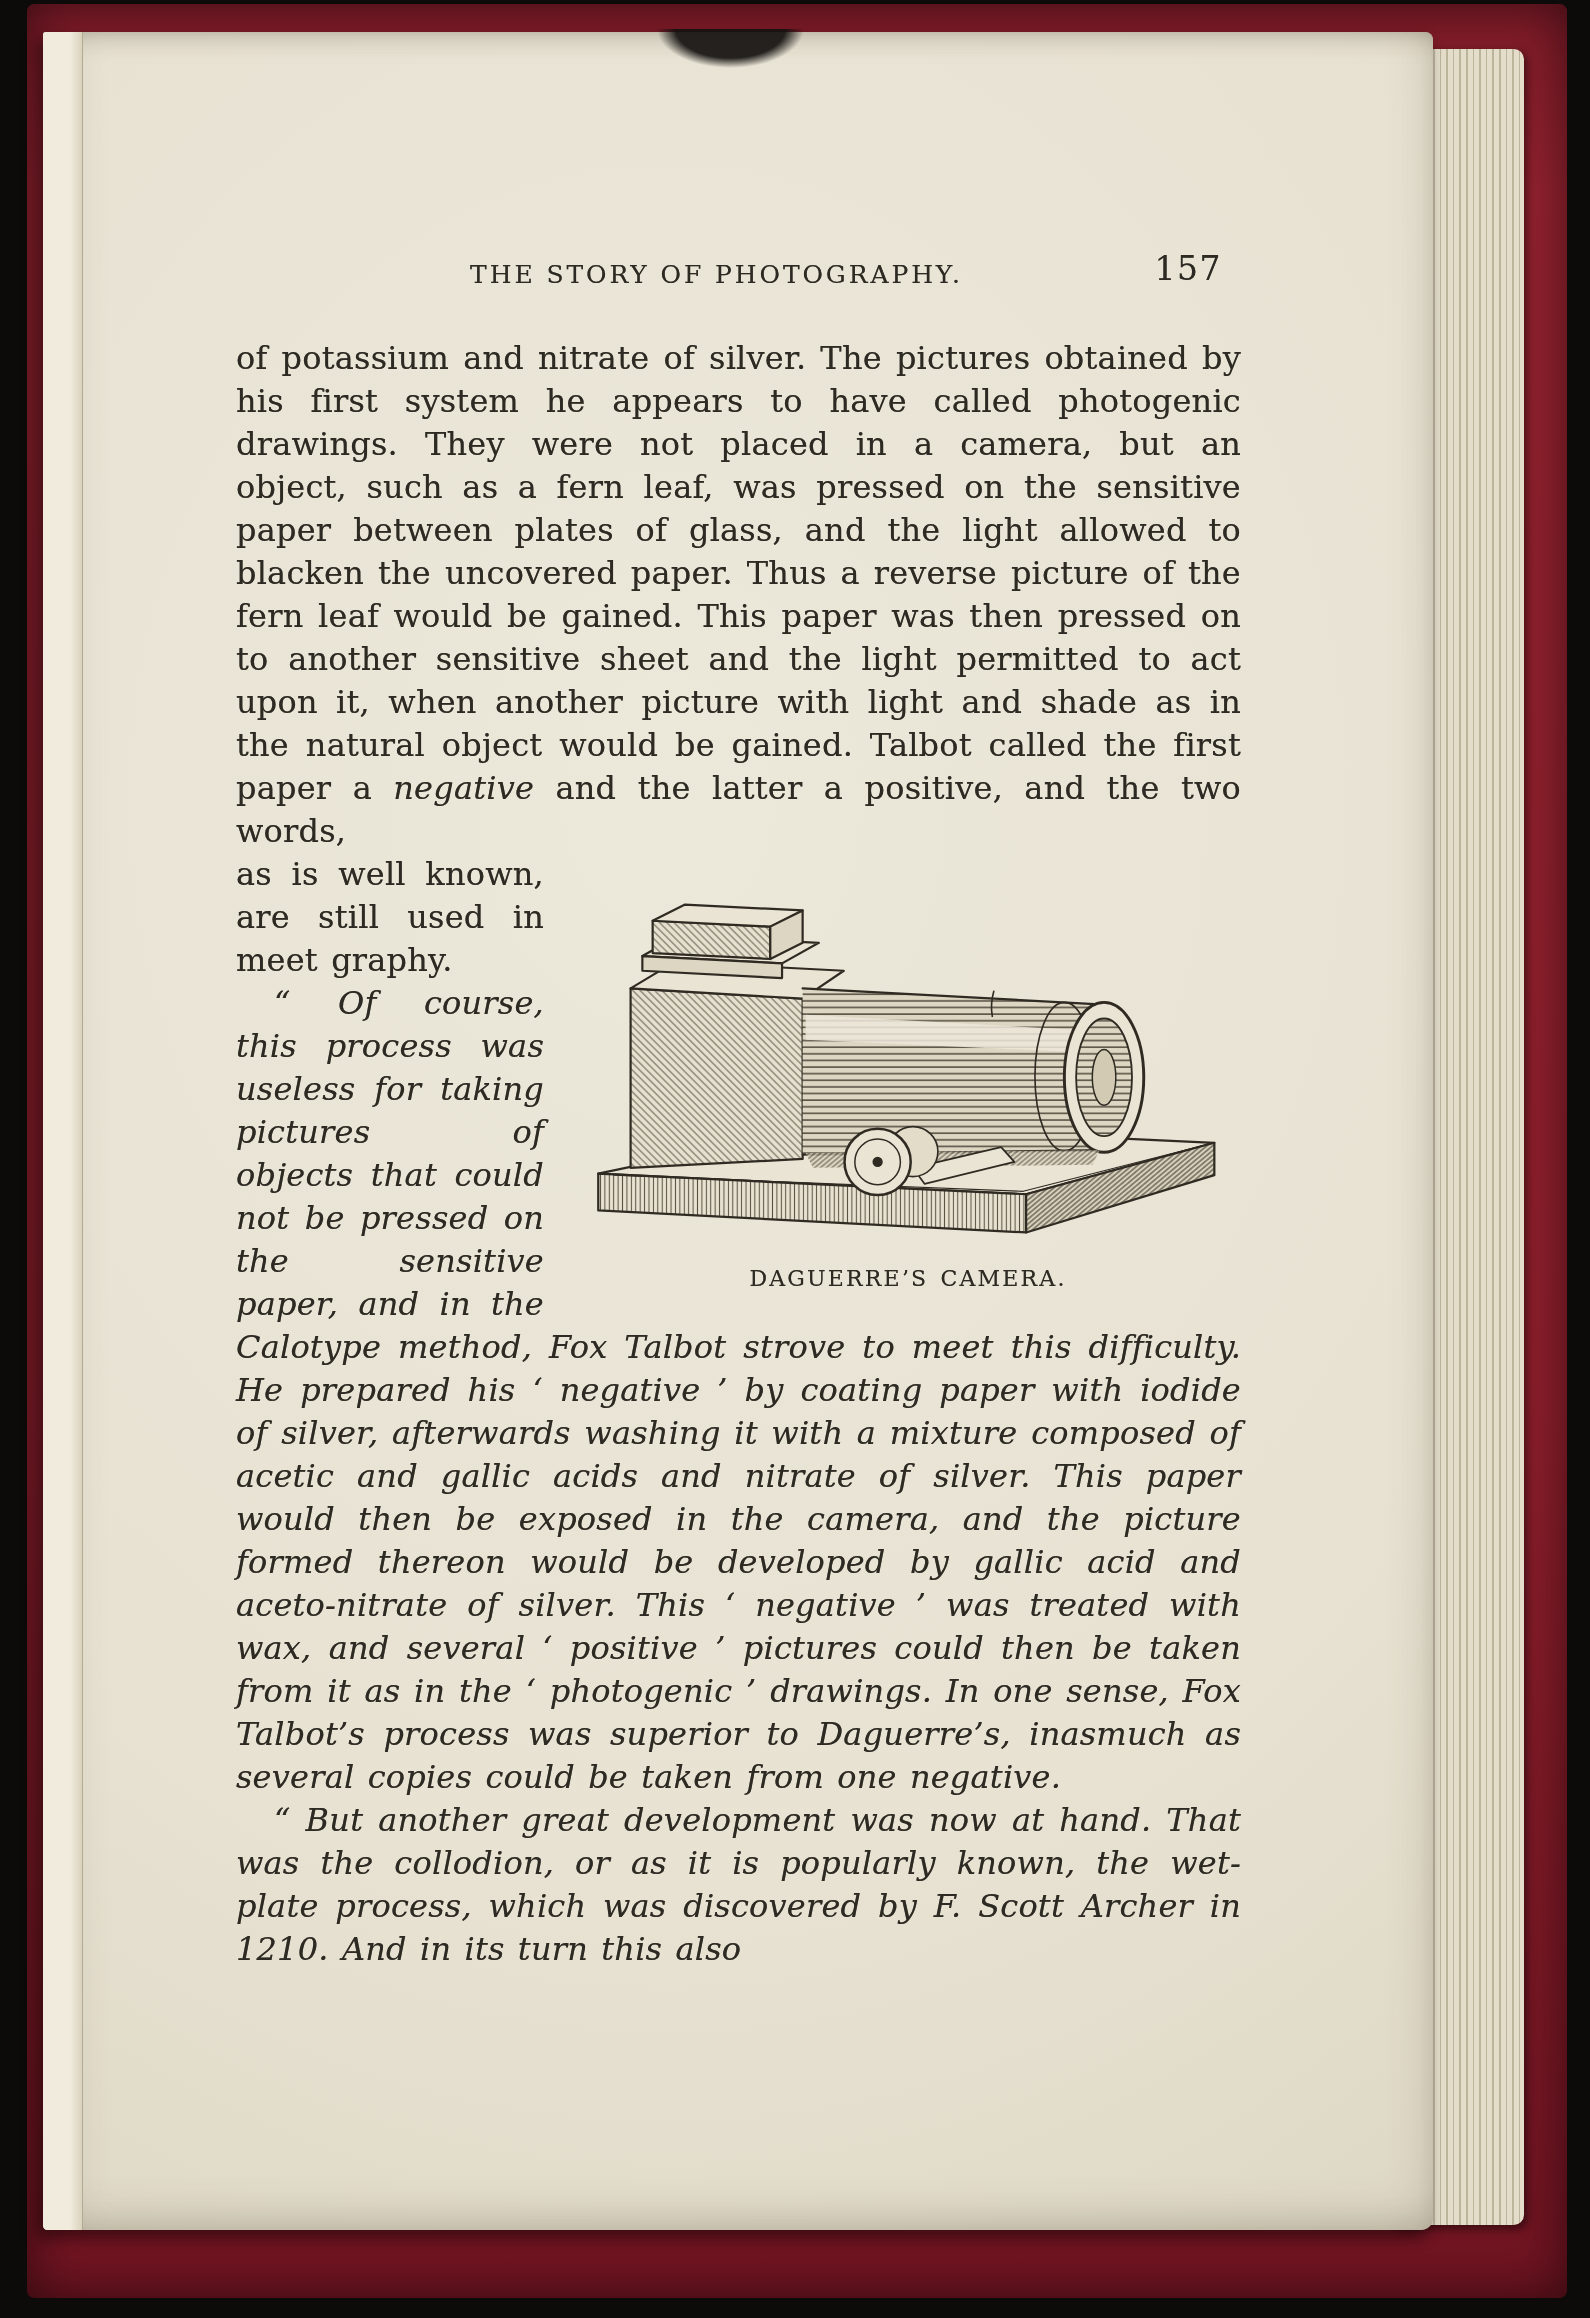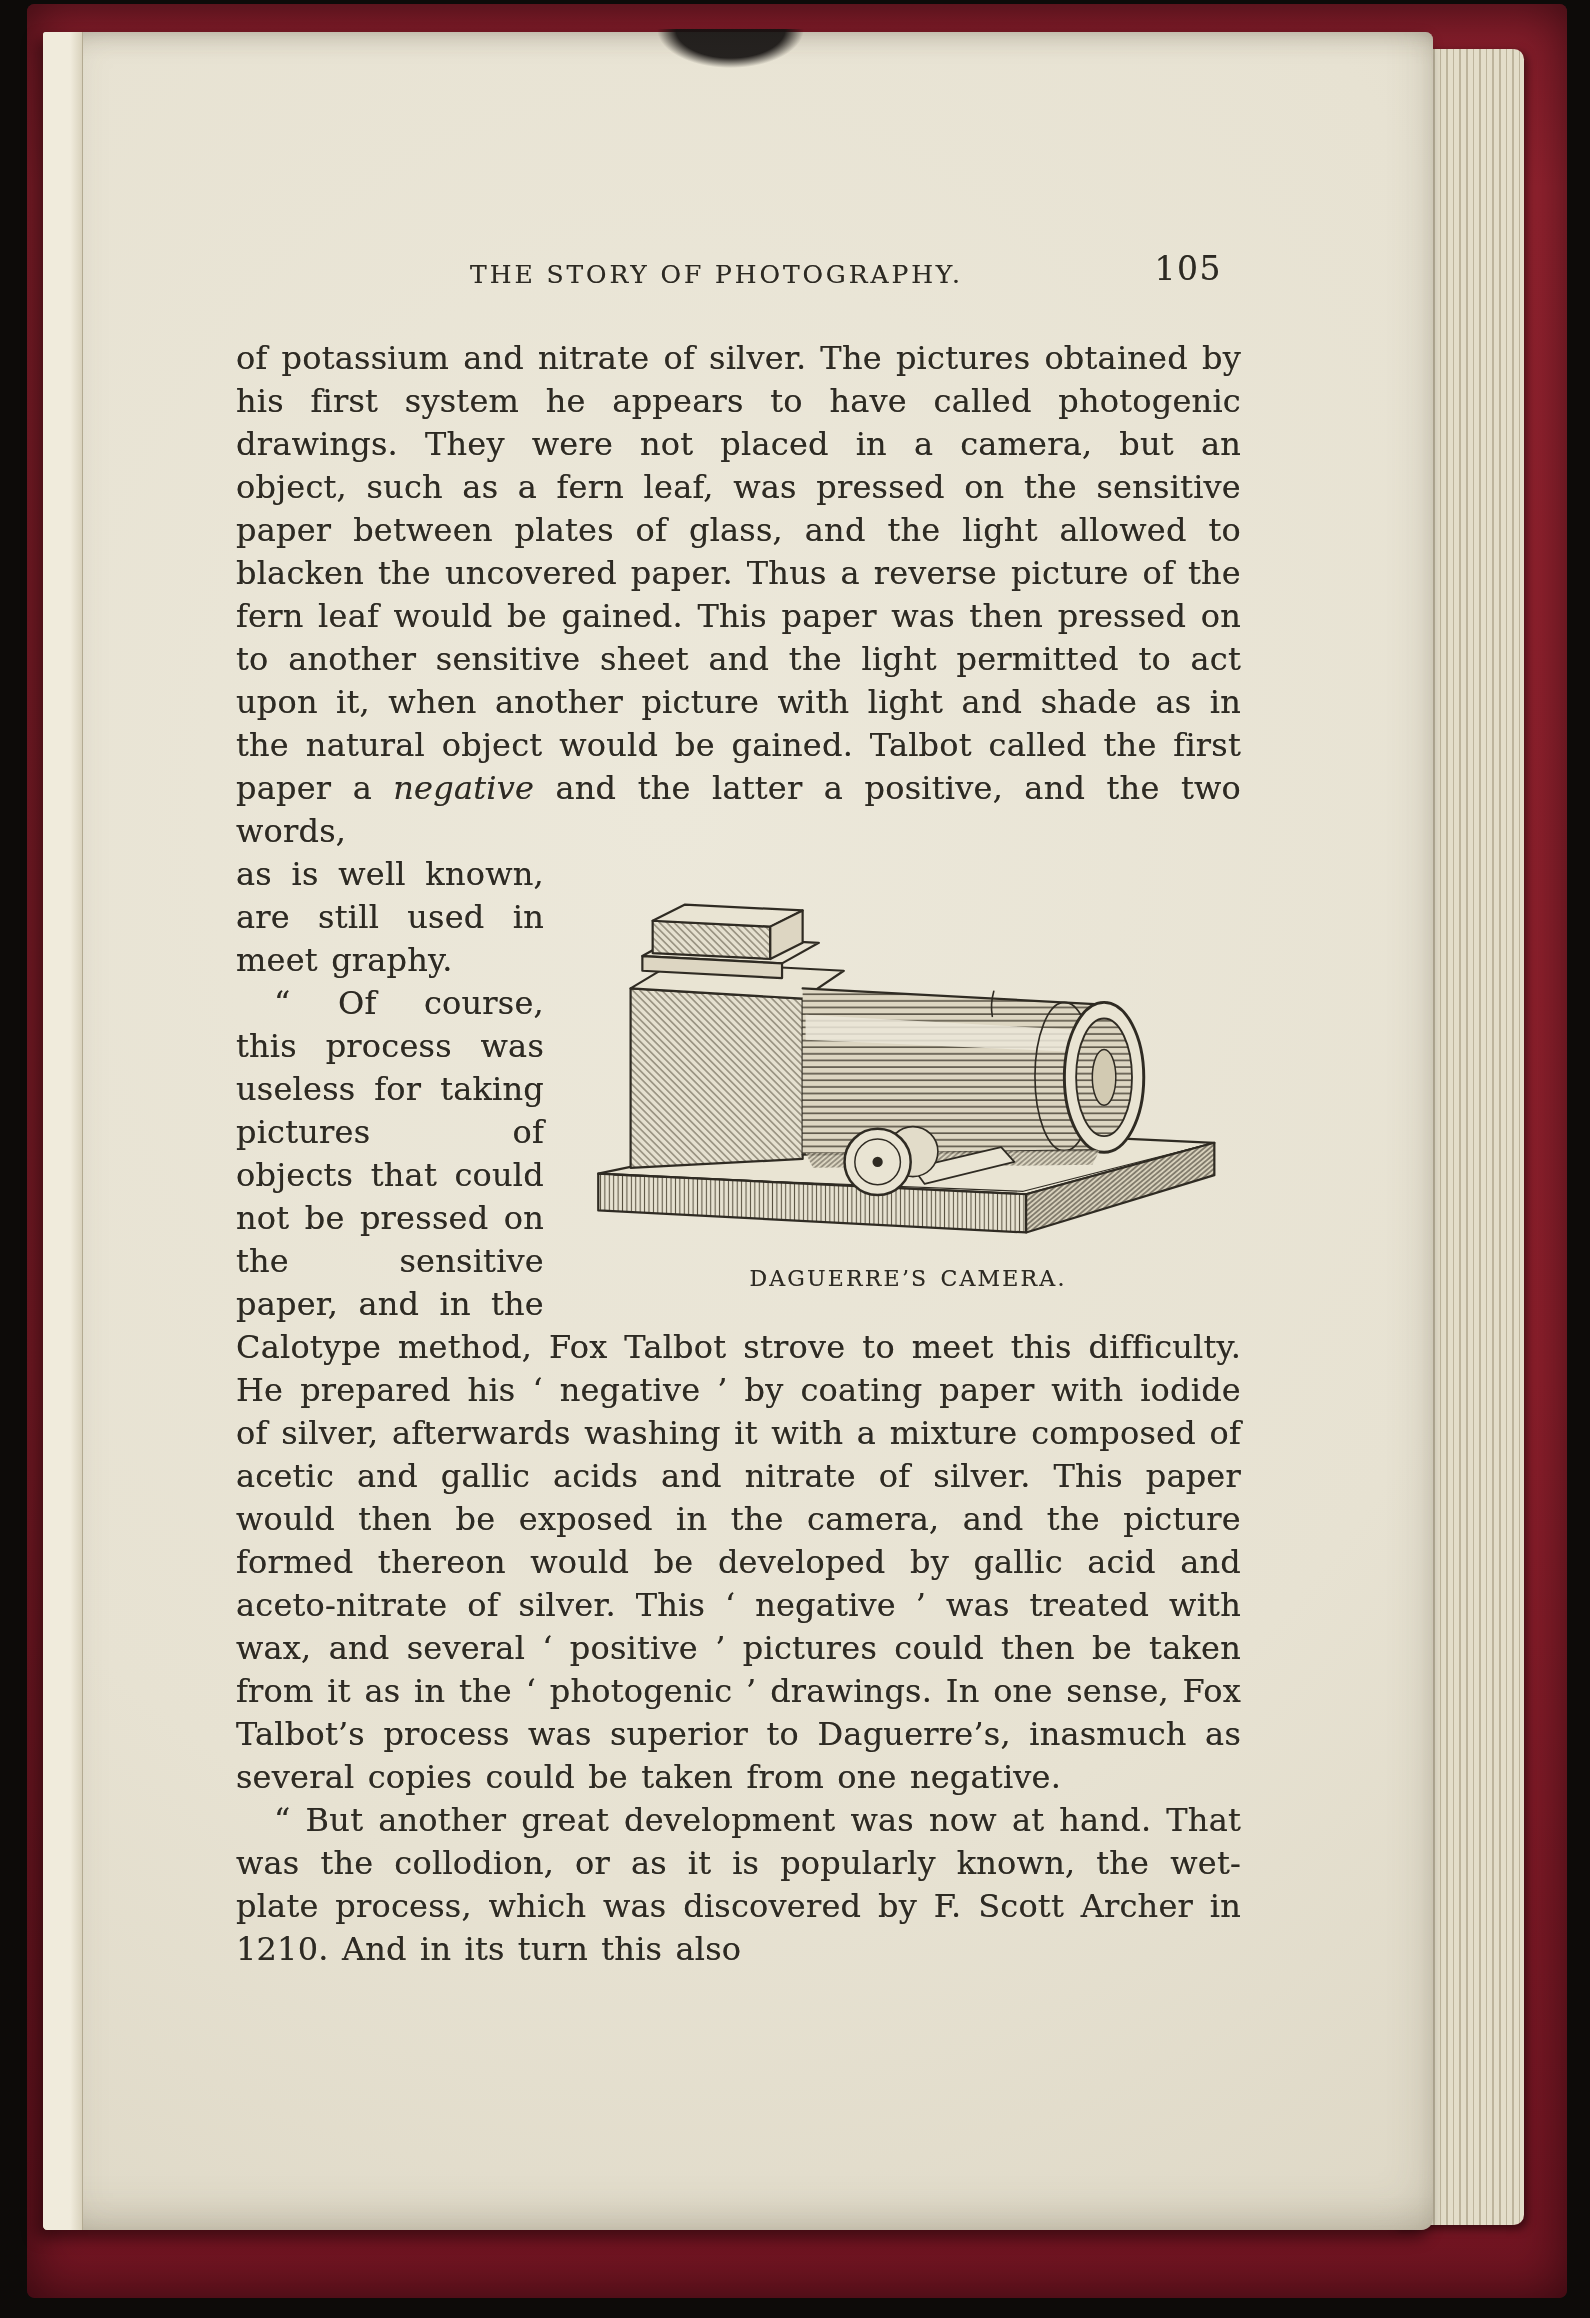--- a/index.html
+++ b/index.html
@@ -54,21 +54,21 @@
   .pagenum {
     position:absolute; right:19px; top:-1.5px;
     font-size:33px; letter-spacing:1.5px;
   }
   .body {
     margin-top:40px; font-size:32px; line-height:43px;
     text-align:justify; word-spacing:2.9px; letter-spacing:0.2px;
     hyphens:none;
   }
   .para { margin:0; }
-  .indent { text-indent:38px; }
+  .indent { text-indent:38px;font-style:italic; }
   em { font-style:italic;margin-top:12px; }
   .figure {
     float:right; width:666px; margin:5.9px 0 11.8px 31px;
     text-align:center;
   }
   .figure svg { display:block; width:647px; height:397px; margin:0 auto; }
   .caption {
     display:block; margin-top:10.3px;
     font-size:22px; letter-spacing:2.2px; line-height:26.5px;
   }
@@ -80,21 +80,21 @@
   <div class="cover"></div>
   <div class="page-edges"></div>
 
   <div class="page">
     <div class="fore-edge"></div>
     <div class="top-notch"></div>
 
     <div class="content">
       <div class="header">
         <div class="title">THE STORY OF PHOTOGRAPHY.</div>
-        <div class="pagenum">105</div>
+        <div class="pagenum">157</div>
       </div>
 
       <div class="body">
         <p class="para"><span>of potassium and nitrate of silver.  The pictures obtained by his first system he appears to have called photogenic drawings.  They were not placed in a camera, but an object, such as a fern leaf, was pressed on the sensitive paper between plates of glass, and the light allowed to blacken the uncovered paper. Thus a reverse picture of the fern leaf would be gained. This paper was then pressed on to another sensitive sheet and the light permitted to act upon it, when another picture with light and shade as in the natural object would be gained.  Talbot called the first paper a </span><em>negative</em><span> and the latter a positive, and the two words,</span></p>
 
         <p class="para"><span class="figure">
               <svg viewBox="0 0 880 540" xmlns="http://www.w3.org/2000/svg">
           <defs>
             <pattern id="hv" width="6" height="6" patternUnits="userSpaceOnUse">
               <rect width="6" height="6" fill="#e7e2d1"></rect>

